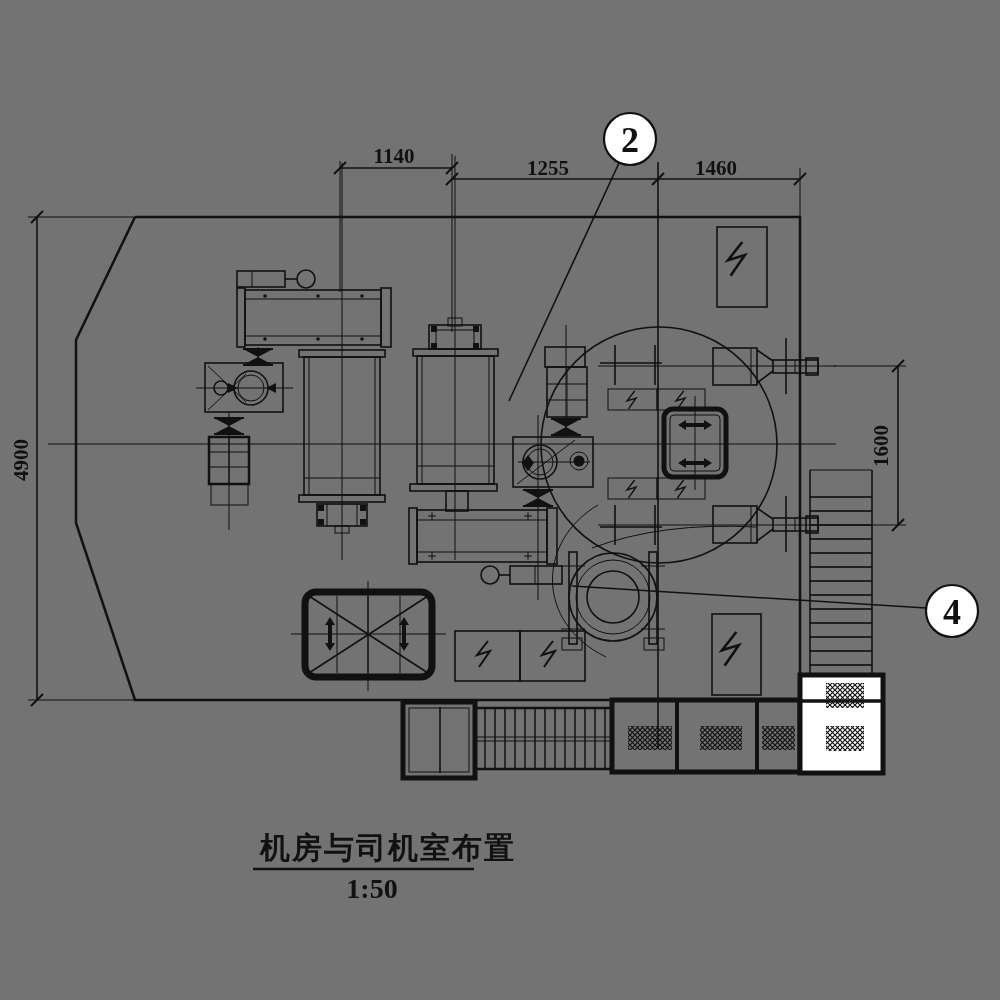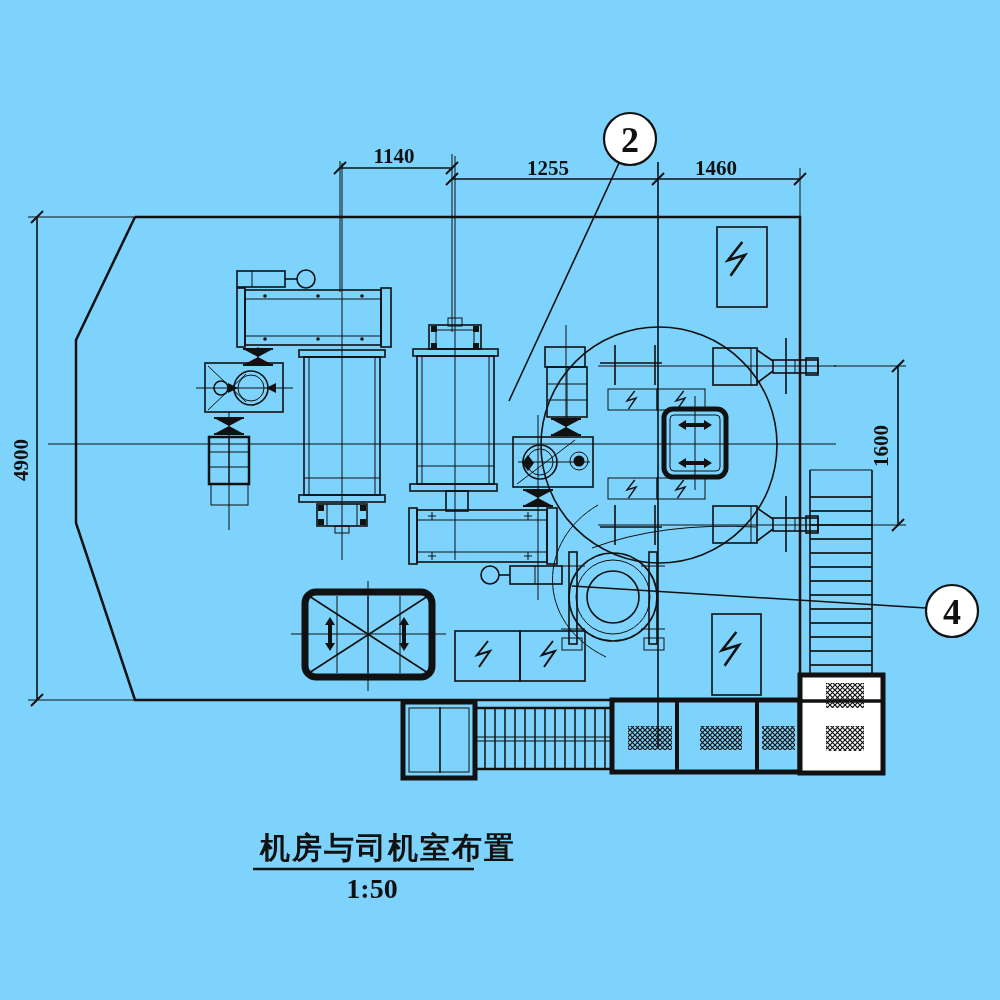--- a/index.html
+++ b/index.html
@@ -1,16 +1,16 @@
 <!DOCTYPE html>
 <html><head>
 <meta charset="utf-8">
 <style>
   html,body{margin:0;padding:0;background:#ffffff;}
-  .page{position:relative;width:1000px;height:1000px;background:#7dd3fc;overflow:hidden;}
+  .page{position:relative;width:1000px;height:1000px;background:#737373;overflow:hidden;}
   svg{position:absolute;left:0;top:0;}
   .dimtxt{font-family:"Liberation Serif",serif;font-weight:700;font-size:21px;fill:#111;}
   .callouttxt{font-family:"Liberation Serif",serif;font-weight:700;font-size:36px;fill:#111;}
   .titletxt{font-family:"DejaVu Sans",sans-serif;font-weight:700;font-size:30px;fill:#111;letter-spacing:2px;}
   .scaletxt{font-family:"Liberation Serif",serif;font-weight:700;font-size:28px;fill:#111;}
   .thin{stroke:#111;stroke-width:1;fill:none;}
   .med{stroke:#111;stroke-width:1.6;fill:none;}
   .wall{stroke:#111;stroke-width:2.5;fill:none;}
 </style>
 </head>

